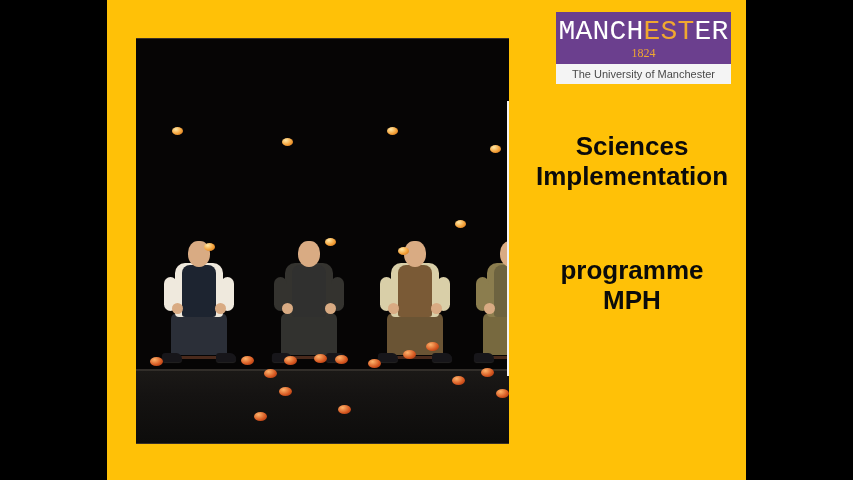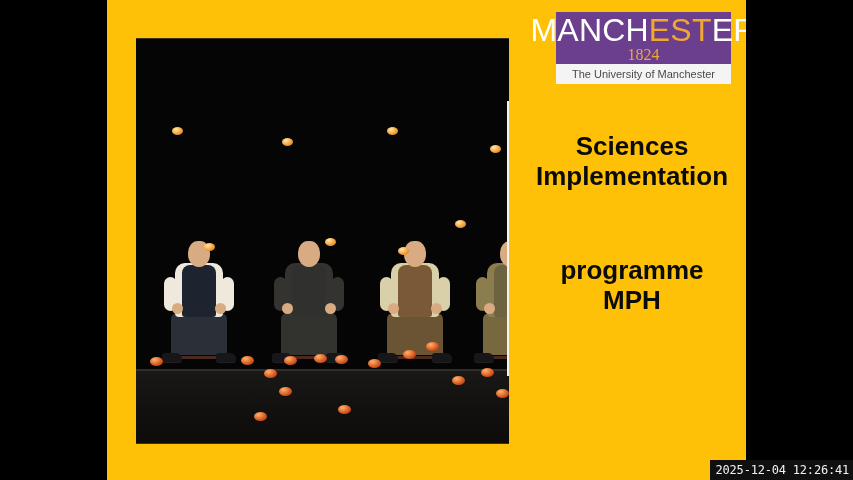--- a/index.html
+++ b/index.html
@@ -56,30 +56,30 @@
     width: 175px;
     height: 52px;
     background: #6b3f8e;
     display: flex;
     flex-direction: column;
     align-items: center;
     justify-content: center;
     line-height: 1;
   }
   #logo-wordmark {
-    font-family: Liberation Sans, sans-serif;
-    font-size: 32px;
+    font-family: Liberation Mono, monospace;
+    font-size: 28px;
     letter-spacing: 0.2px;
     color: #ffffff;
     white-space: nowrap;
   }
   #logo-wordmark .gold { color: #f0a830; }
   #logo-year {
     font-family: "Liberation Serif", serif;
-    font-size: 16px;
+    font-size: 12px;
     color: #f0a830;
     margin-top: 1px;
   }
   #logo-tagline {
     width: 175px;
     height: 20px;
     background: #f4f4f4;
     color: #4a4a4a;
     font-family: "Liberation Sans", sans-serif;
     font-size: 11px;
@@ -376,15 +376,14 @@
         <div class="apple floor" style="left: 118px; top: 373px;"></div>
         <div class="apple floor" style="left: 202px; top: 366px;"></div>
       </div>
 
     <div id="video-caret"></div>
   </div>
 
   <div class="letterbox left"></div>
   <div class="letterbox right"></div>
 
-  <div id="timestamp">2025-12-04 12:26:41</div>
 
 </div>
 
 </body></html>

